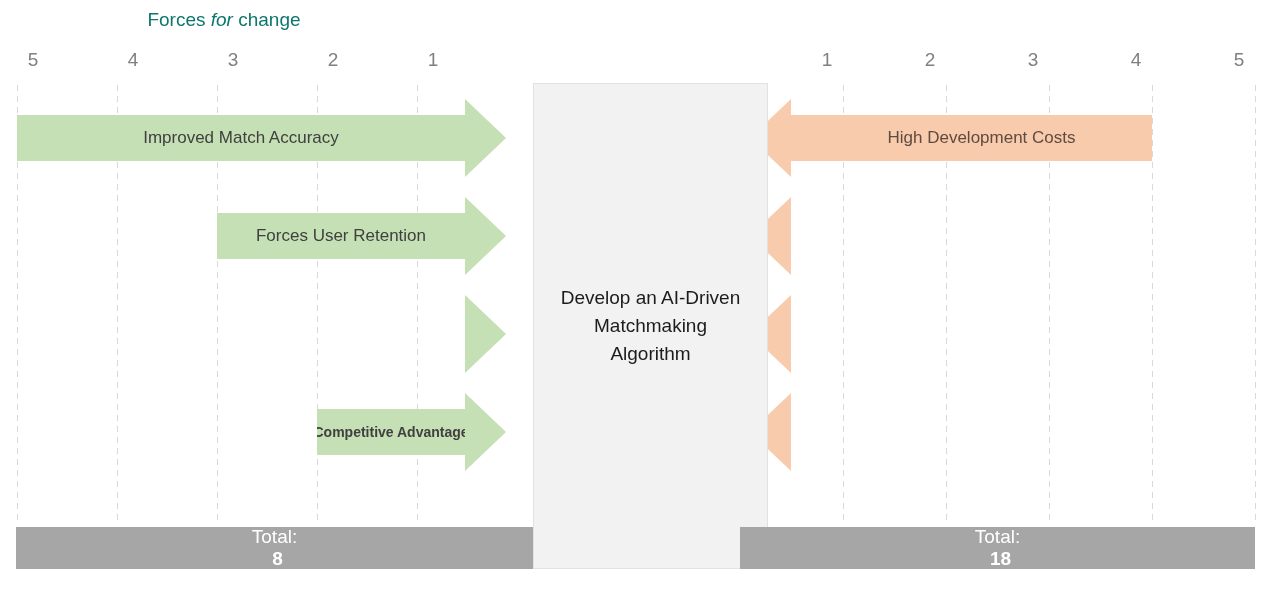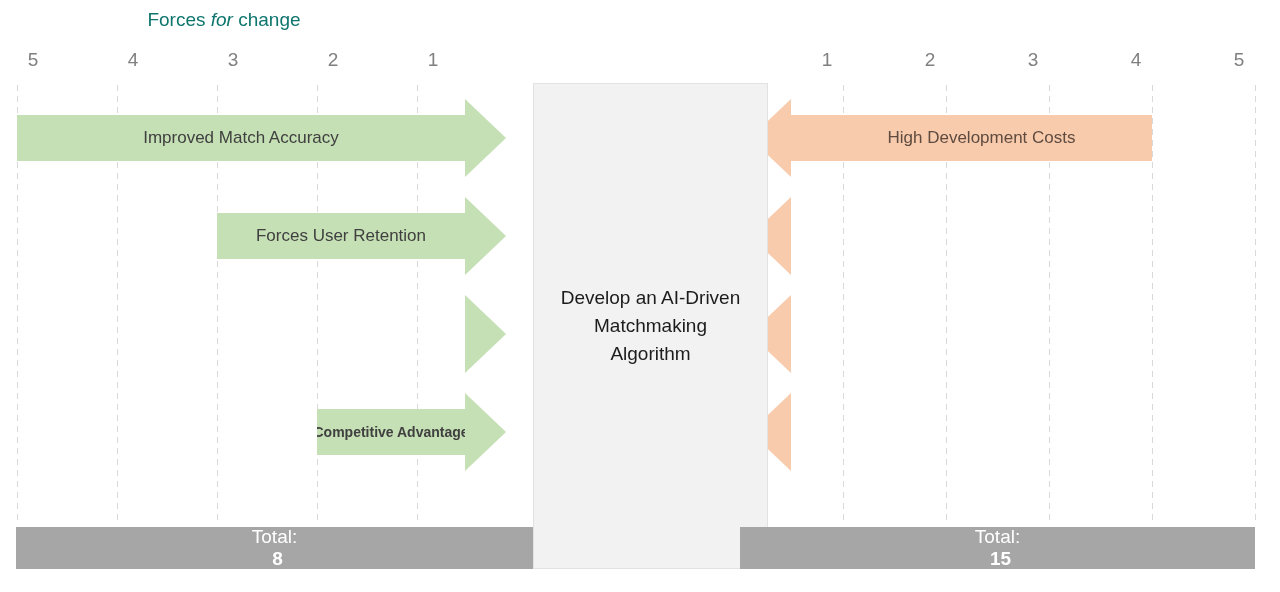--- a/index.html
+++ b/index.html
@@ -128,16 +128,16 @@
     <div class="txt">Develop an AI-Driven Matchmaking Algorithm</div>
   </div>
 
   <div class="total-bar" style="left:16px;width:517px">
     <span class="lbl">Total:</span>
     <span class="num">8</span>
   </div>
 
   <div class="total-bar" style="left:740px;width:515px">
     <span class="lbl">Total:</span>
-    <span class="num">15</span>
+    <span class="num">18</span>
   </div>
 
 </div>
 
 </body></html>

